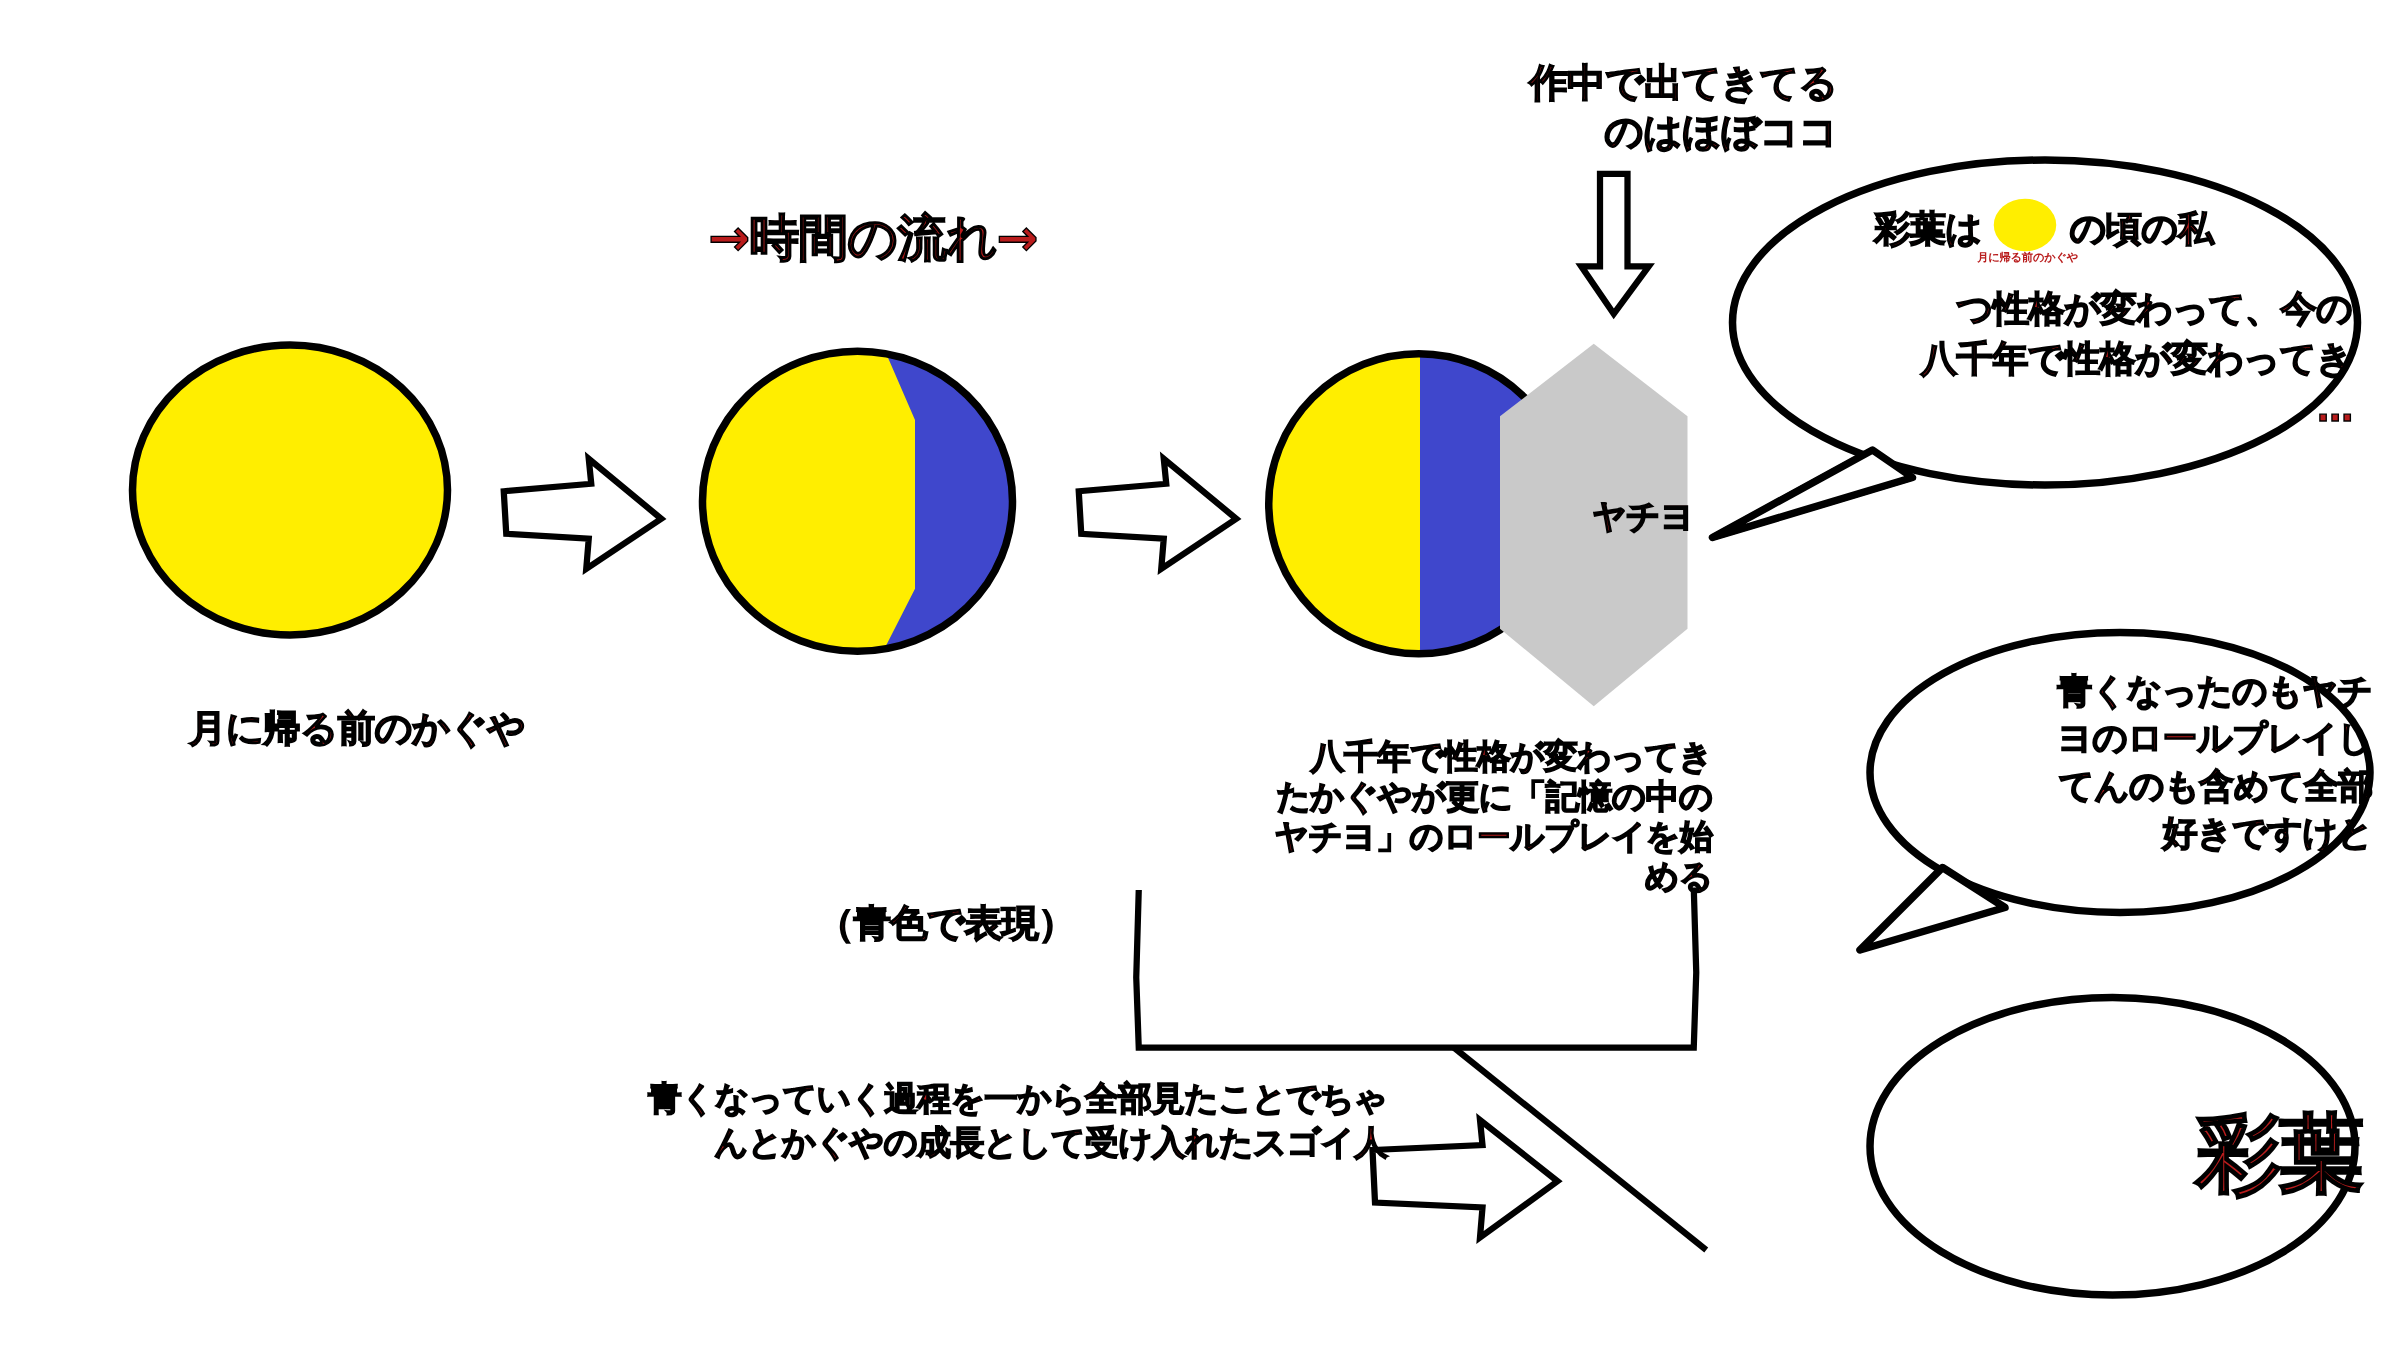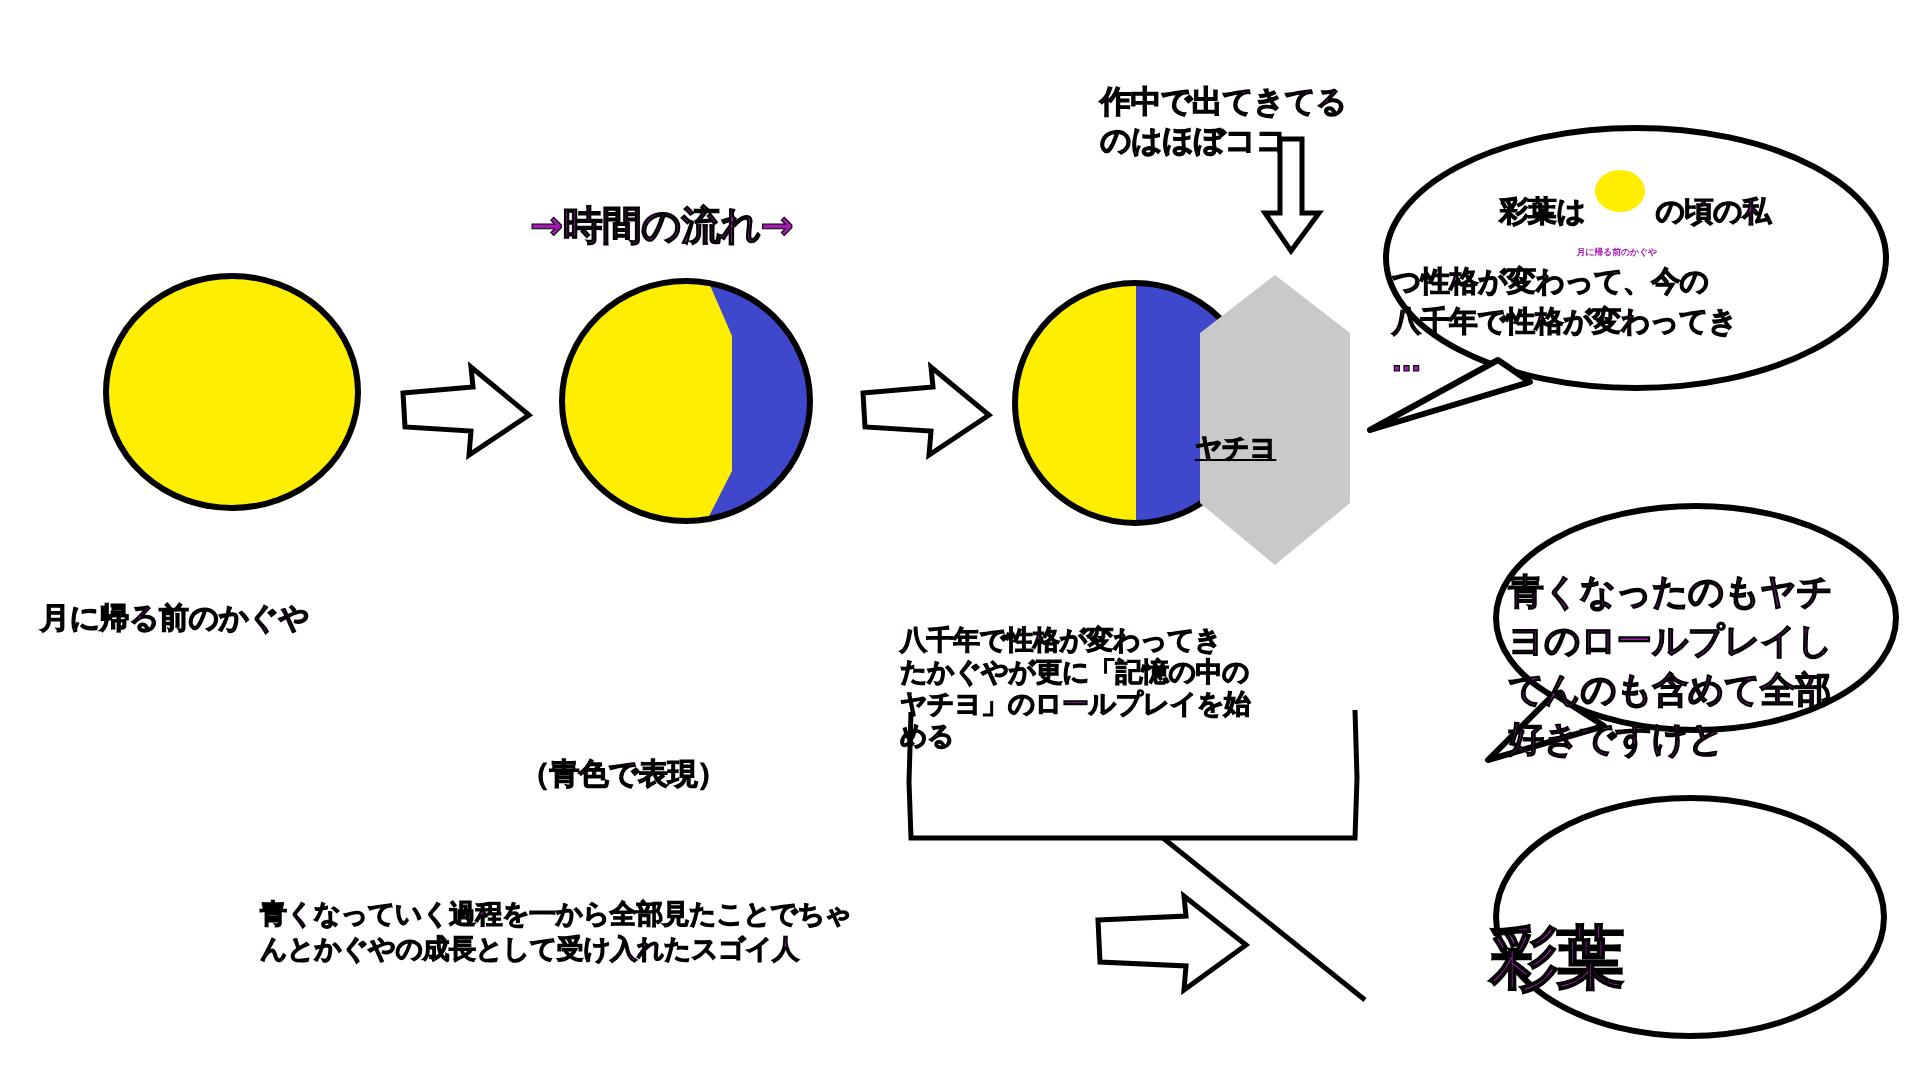--- a/index.html
+++ b/index.html
@@ -13,35 +13,34 @@
     position: relative;
     width: 1920px; height: 1080px;
     background: #ffffff;
   }
   .abs { position: absolute; }
 
   
   .jp {
     font-family: "DejaVu Sans", "Liberation Sans", sans-serif;
     font-weight: 700;
-    color: #a21caf;
+    color: #b91c1c;
     letter-spacing: -0.02em;
     line-height: 1.18;
-    text-align: left;
+    text-align: right;
     white-space: pre-line;
-    margin-top: 34px;
     -webkit-text-stroke: 1.1px #000;
   }
   .cap-main     { font-size: 30px; }
   .cap-small    { font-size: 27px; }
   .flow-label   { font-size: 40px; }
   .top-note     { font-size: 31px; line-height: 1.25; }
   .bubble-text  { font-size: 29px; line-height: 1.32; }
-  .bubble-text2 { font-size: 36px; line-height: 1.36; }
-  .hex-text     { font-size: 27px; text-decoration: underline; }
+  .bubble-text2 { font-size: 28px; line-height: 1.36; }
+  .hex-text     { font-size: 27px; }
   .name-text    { font-size: 68px; -webkit-text-stroke: 1.6px #000; }
   .bottom-text  { font-size: 27px; line-height: 1.3; }
   .micro-text   { font-size: 9px; -webkit-text-stroke: 0px; font-weight:700; }
 
   svg { display: block; overflow: visible; }
   .stroke-blk { fill: none; stroke: #000; stroke-width: 5; stroke-linejoin: miter; stroke-linecap: butt; }
 </style>
 </head>
 <body>
 

